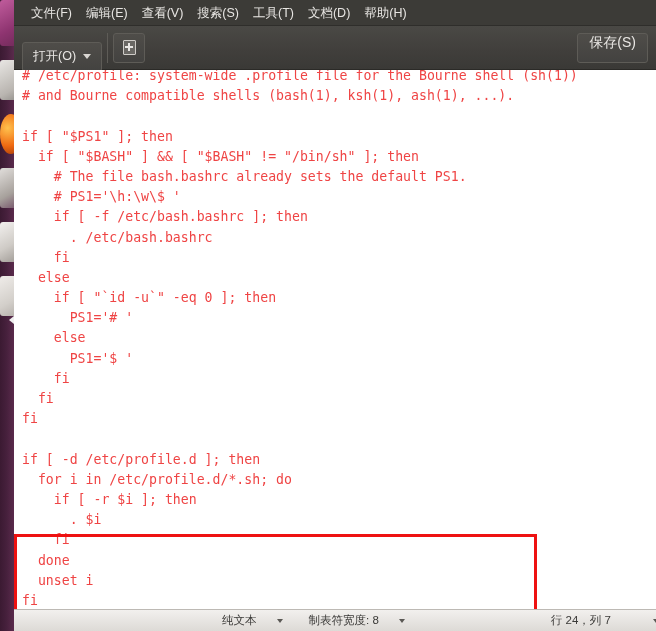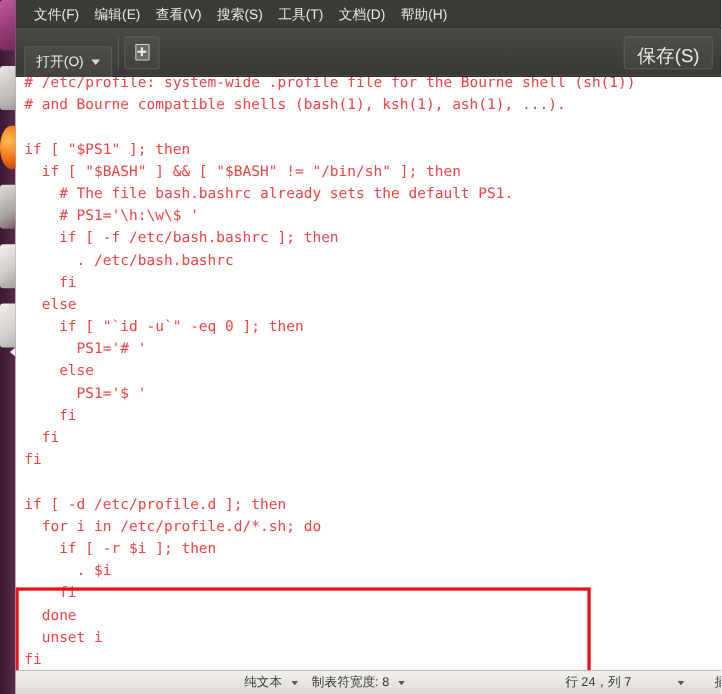--- a/index.html
+++ b/index.html
@@ -152,26 +152,26 @@
     background: #e9e7e4;
   }
   .newdoc-icon .plus-v { left: 5px; top: 3px; width: 2.4px; height: 8px; }
   .newdoc-icon .plus-h { left: 2.4px; top: 6px; width: 8px; height: 2.4px; }
 
   .toolbar-spacer { flex: 1 1 auto; }
 
   .tb-save {
     height: 30px;
     padding: 0 11px;
-    display: flex; align-items: flex-end;
+    display: flex; align-items: flex-start;
     border: 1px solid #5e5c57;
     border-radius: 3px;
     background: linear-gradient(to bottom,#4f4d49,#434240);
     color: #e9e7e4;
-    font-size: 17px;
+    font-size: 14px;
     cursor: default;
     white-space: nowrap;
   }
 
   
   .editor-wrap {
     position: relative;
     flex: 1 1 auto;
     background: #ffffff;
     overflow: hidden;
@@ -209,32 +209,32 @@
     background: linear-gradient(to bottom,#f2f0ee,#dddad6);
     border-top: 1px solid #bdb9b4;
     display: flex;
     align-items: center;
     font-size: 11.5px;
     color: #3b3a38;
     position: relative;
     z-index: 10;
   }
   .sb-item {
-    display: flex; align-items: center; gap: 8px;
+    display: flex; align-items: center; gap: 20px;
     white-space: nowrap;
     cursor: default;
   }
   .sb-caret {
     width: 0; height: 0;
     border-left: 3.5px solid transparent;
     border-right: 3.5px solid transparent;
     border-top: 4.5px solid #5a5854;
   }
   .sb-lang  { margin-left: 208px; }
-  .sb-tab   { margin-left: 13px; }
+  .sb-tab   { margin-left: 26px; }
   .sb-pos   { margin-left: 146px; align-items: flex-end; }
   .sb-caret2{ margin-left: 42px; }
   .sb-ins   { margin-left: 28px; }
 </style>
 </head>
 <body>
 
 <div id="app">
 
   <div class="launcher">

